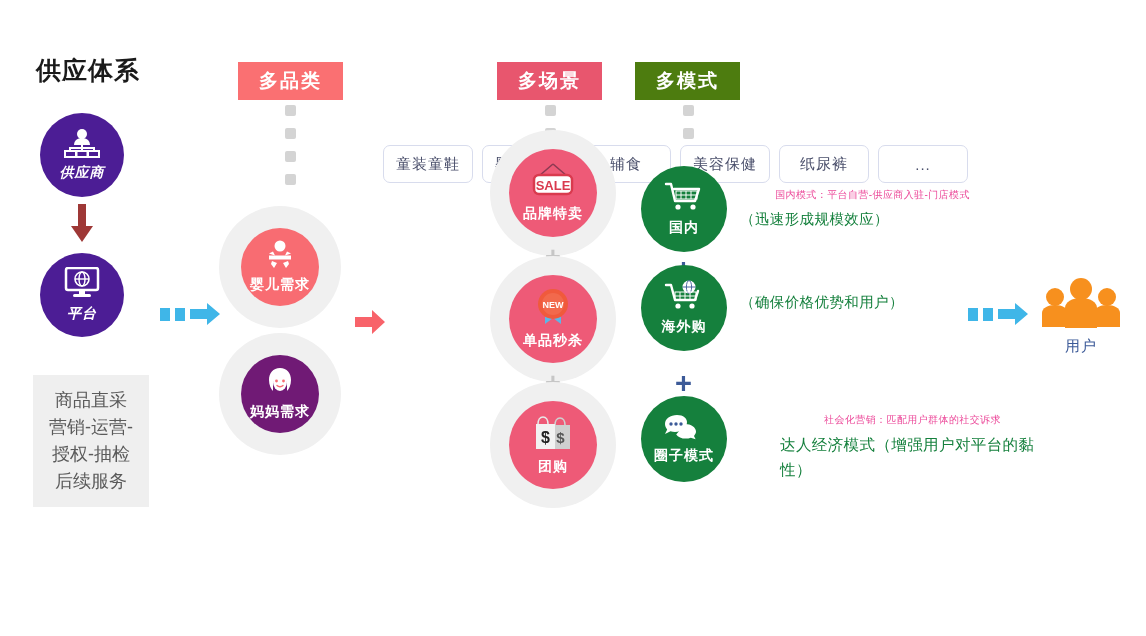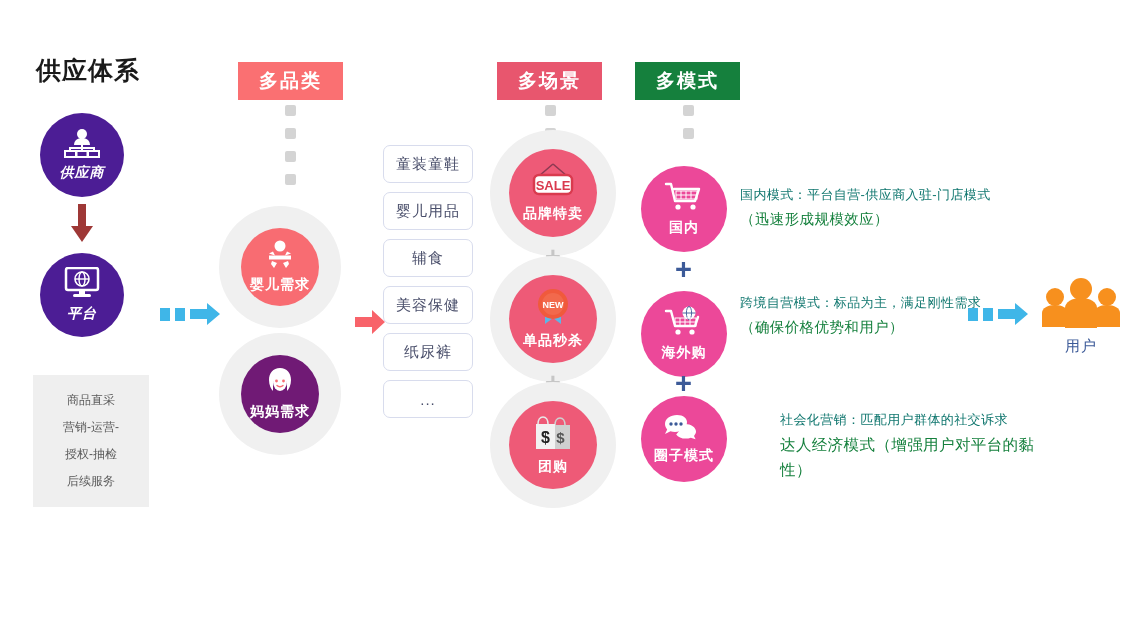--- a/index.html
+++ b/index.html
@@ -15,21 +15,21 @@
     letter-spacing:1px;
   }
   
   .col-header{
     display:flex;align-items:center;justify-content:center;
     color:#ffffff;font-size:19px;font-weight:bold;letter-spacing:2px;
     height:38px;
   }
   #header-category{left:238px;top:62px;width:105px;background:#FA7072;}
   #header-scene{left:497px;top:62px;width:105px;background:#E8566E;}
-  #header-mode{left:635px;top:62px;width:105px;background:#15803d;}
+  #header-mode{left:635px;top:62px;width:105px;background:#4d7c0f;}
   
   .dot{width:11px;height:11px;background:#d4d4d4;border-radius:2px;}
   .dot-col{display:flex;flex-direction:column;align-items:center;gap:12px;}
   #dots-category{left:285px;top:105px;}
   #dots-scene{left:545px;top:105px;}
   #dots-mode{left:683px;top:105px;}
   
   .circle{
     border-radius:50%;display:flex;flex-direction:column;
     align-items:center;justify-content:center;color:#fff;
@@ -37,59 +37,59 @@
   .circle .clabel{font-size:14px;font-weight:bold;letter-spacing:1px;margin-top:2px;}
   .halo{border-radius:50%;background:#f0f0f0;}
   
   .red-circle{background:#4c1d95;width:84px;height:84px;font-style:italic;}
   #circle-supplier{left:40px;top:113px;}
   #circle-platform{left:40px;top:253px;}
   #arrow-supplier-platform{left:70px;top:204px;width:24px;height:40px;}
   
   #info-box{
     left:33px;top:375px;width:100px;padding:12px 8px;background:#efefef;
-    color:#5a5a5a;font-size:12px;line-height:27px;text-align:center;
+    color:#5a5a5a;font-size:18px;line-height:27px;text-align:center;
   }
   
   #halo-baby{left:219px;top:206px;width:122px;height:122px;}
   #halo-mom{left:219px;top:333px;width:122px;height:122px;}
   #circle-baby{left:241px;top:228px;width:78px;height:78px;background:#F86C72;}
   #circle-mom{left:241px;top:355px;width:78px;height:78px;background:#701a75;}
   
-  #product-list{left:383px;top:145px;display:flex;flex-direction:column;gap:9px;}
+  #product-list{left:383px;top:145px;display:flex;flex-direction:row;gap:9px;}
   .product-item{
     width:88px;height:36px;border:1px solid #d8dced;border-radius:7px;
     background:#fff;display:flex;align-items:center;justify-content:center;
     color:#4a4f6b;font-size:15px;letter-spacing:1px;
   }
   
   .halo-scene{width:126px;height:126px;}
   #halo-scene-0{left:490px;top:130px;}
   #halo-scene-1{left:490px;top:256px;}
   #halo-scene-2{left:490px;top:382px;}
   .circle-scene{width:88px;height:88px;background:#EE5A77;}
   #circle-scene-0{left:509px;top:149px;}
   #circle-scene-1{left:509px;top:275px;}
   #circle-scene-2{left:509px;top:401px;}
   .plus-grey{
     color:#c6c6c6;font-size:27px;font-weight:bold;line-height:1;
   }
   #plus-scene-0{left:545px;top:244px;}
   #plus-scene-1{left:545px;top:370px;}
   
-  .circle-mode{width:86px;height:86px;background:#ec4899;}
+  .circle-mode{width:86px;height:86px;background:#15803d;}
   #circle-mode-0{left:641px;top:166px;}
-  #circle-mode-1{left:641px;top:291px;}
+  #circle-mode-1{left:641px;top:265px;}
   #circle-mode-2{left:641px;top:396px;}
   .plus-blue{color:#3C5A98;font-size:29px;font-weight:bold;line-height:1;}
   #plus-mode-0{left:675px;top:255px;}
   #plus-mode-1{left:675px;top:369px;}
   
   .mode-desc{width:265px;}
-  .desc-top{color:#0f766e;font-size:13px;line-height:25px;letter-spacing:.4px;}
+  .desc-top{color:#ec4899;font-size:10px;line-height:25px;letter-spacing:.4px;text-align:center;}
   .desc-bot{color:#15803d;font-size:14.5px;line-height:25px;letter-spacing:.4px;}
   #desc-0{left:740px;top:182px;}
   #desc-1{left:740px;top:290px;}
   #desc-2{left:740px;top:407px;margin-left:40px;}
   #desc-2 .desc-bot{font-size:15.5px;}
   
   .arrow-dash{display:flex;align-items:center;gap:5px;}
   .arrow-sq{width:10px;height:13px;}
   #arrow-left{left:160px;top:303px;}
   #arrow-right{left:968px;top:303px;}
@@ -296,21 +296,20 @@
       <line x1="22" y1="12" x2="22" y2="20" stroke="#fff" stroke-width="1"></line>
       <line x1="27" y1="12" x2="27" y2="20" stroke="#fff" stroke-width="1"></line>
       <line x1="12" y1="16" x2="33" y2="16" stroke="#fff" stroke-width="1"></line>
       <circle cx="15" cy="26" r="2.6" fill="#fff"></circle>
       <circle cx="29" cy="26" r="2.6" fill="#fff"></circle>
     </svg>
   </span>
   <span class="clabel">海外购</span>
 </div>
 <div class="abs mode-desc" id="desc-1">
-  <div class="desc-top">跨境自营模式：标品为主，满足刚性需求</div>
   <div class="desc-bot">（确保价格优势和用户）</div>
 </div>
 
 <div class="abs plus-blue" id="plus-mode-1">+</div>
 
 <div class="abs circle circle-mode" id="circle-mode-2">
   <span>
     <svg width="42" height="28" viewBox="0 0 42 28">
       <path d="M24 4c0 5.5-5.4 10-12 10-1.6 0-3.1-.3-4.5-.8L2 16l2.2-4.4C3 10 2 8.1 2 6 2 .5 7.4-3 14-3s10 3.5 10 7z" transform="translate(0,5)" fill="#fff"></path>
       <circle cx="8" cy="11" r="1.7" fill="#3C5A98"></circle>

